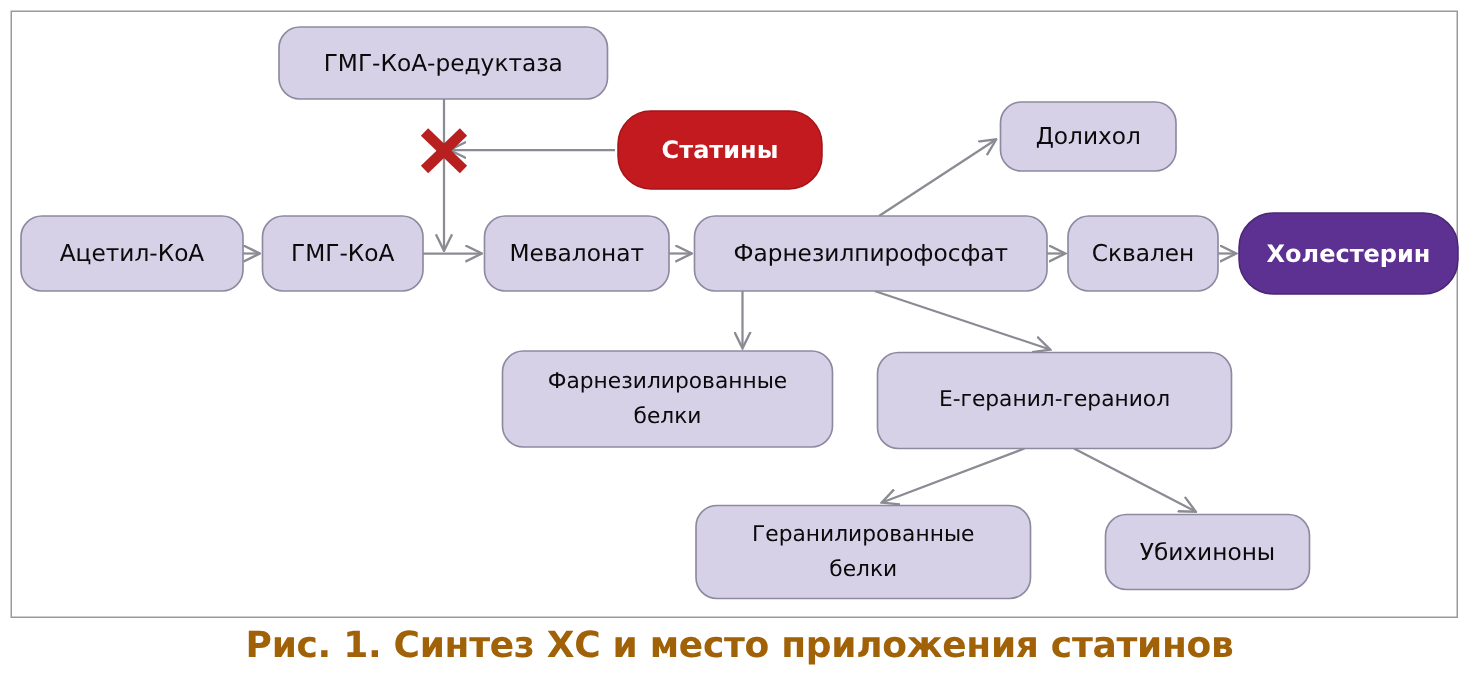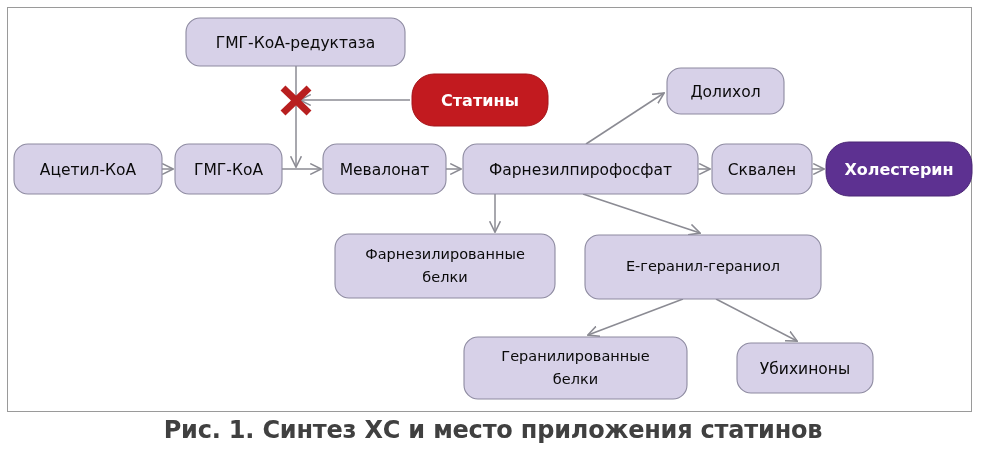--- a/index.html
+++ b/index.html
@@ -82,21 +82,21 @@
   }
   #caption {
     position: absolute;
     left: 0;
     top: 416px;
     width: 986px;
     text-align: center;
     font-family: "DejaVu Sans", "Liberation Sans", sans-serif;
     font-size: 24px;
     font-weight: bold;
-    color: #404040;
+    color: #a16207;
     letter-spacing: -0.2px;
   }
 </style>
 </head>
 <body>
 
 <div id="figure-root">
 
   <div id="diagram-frame"></div>
 

